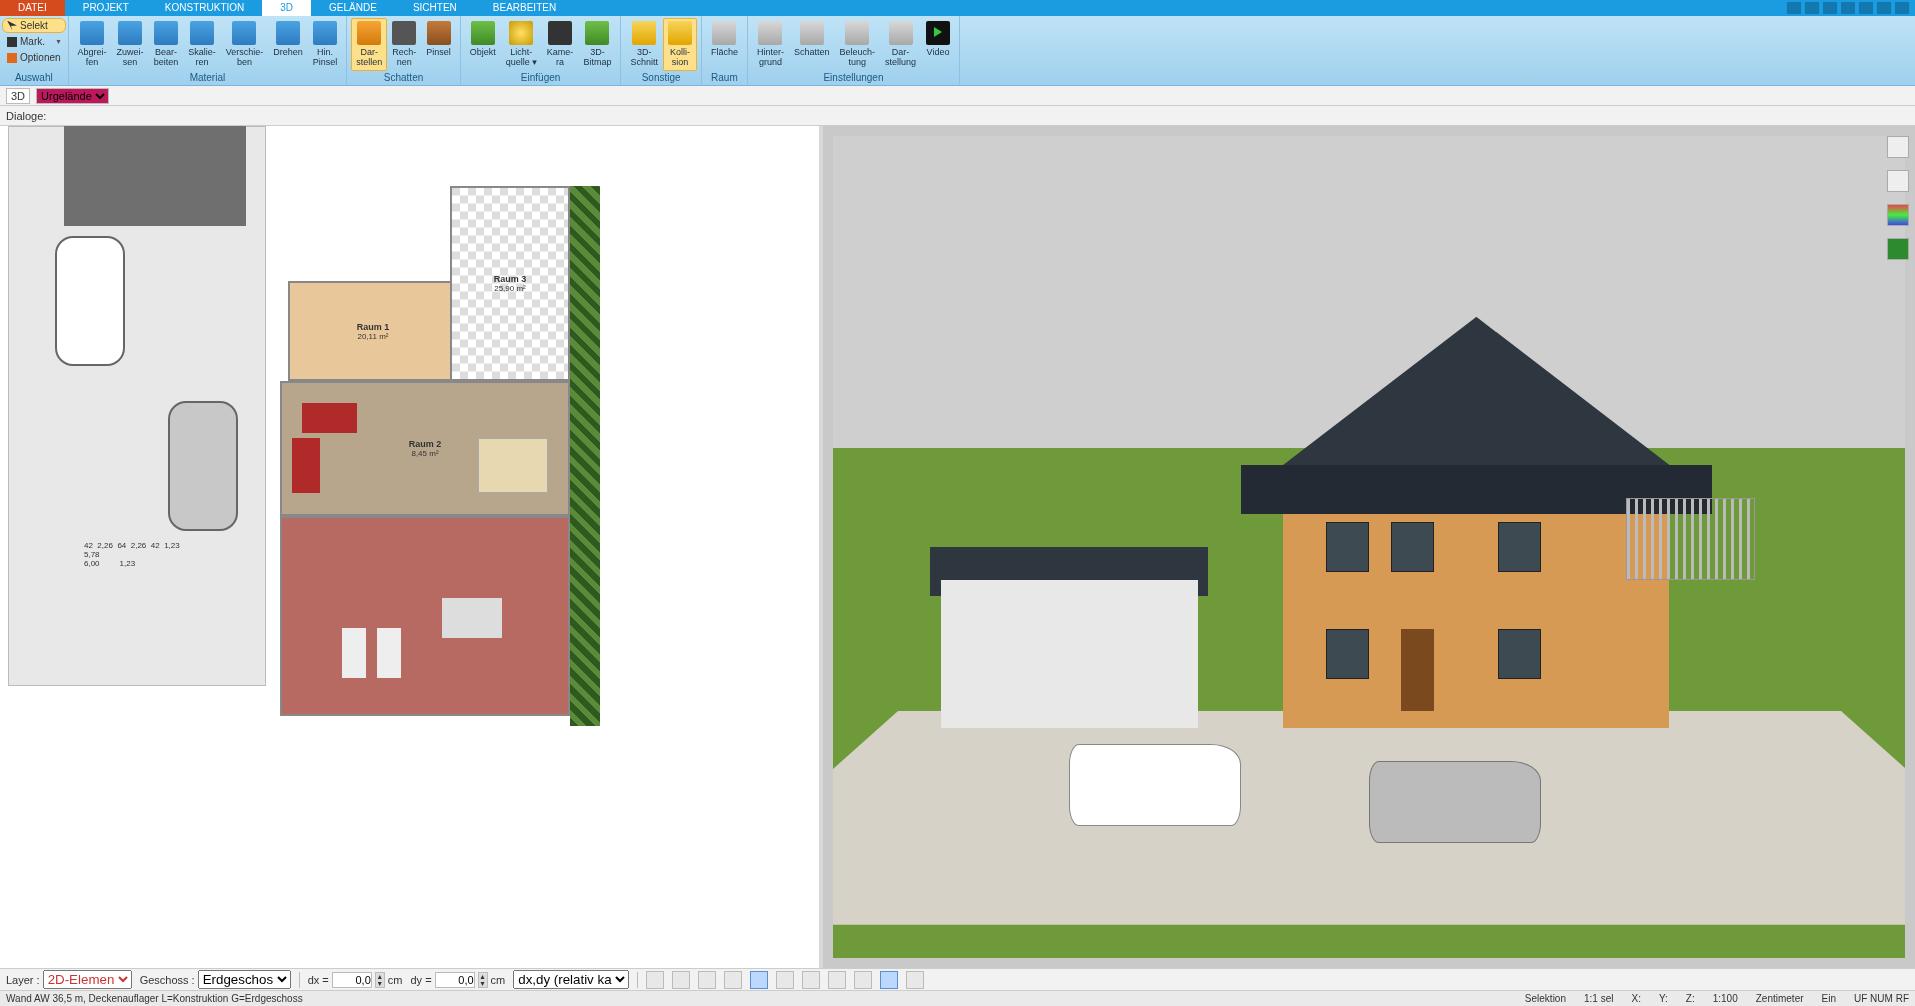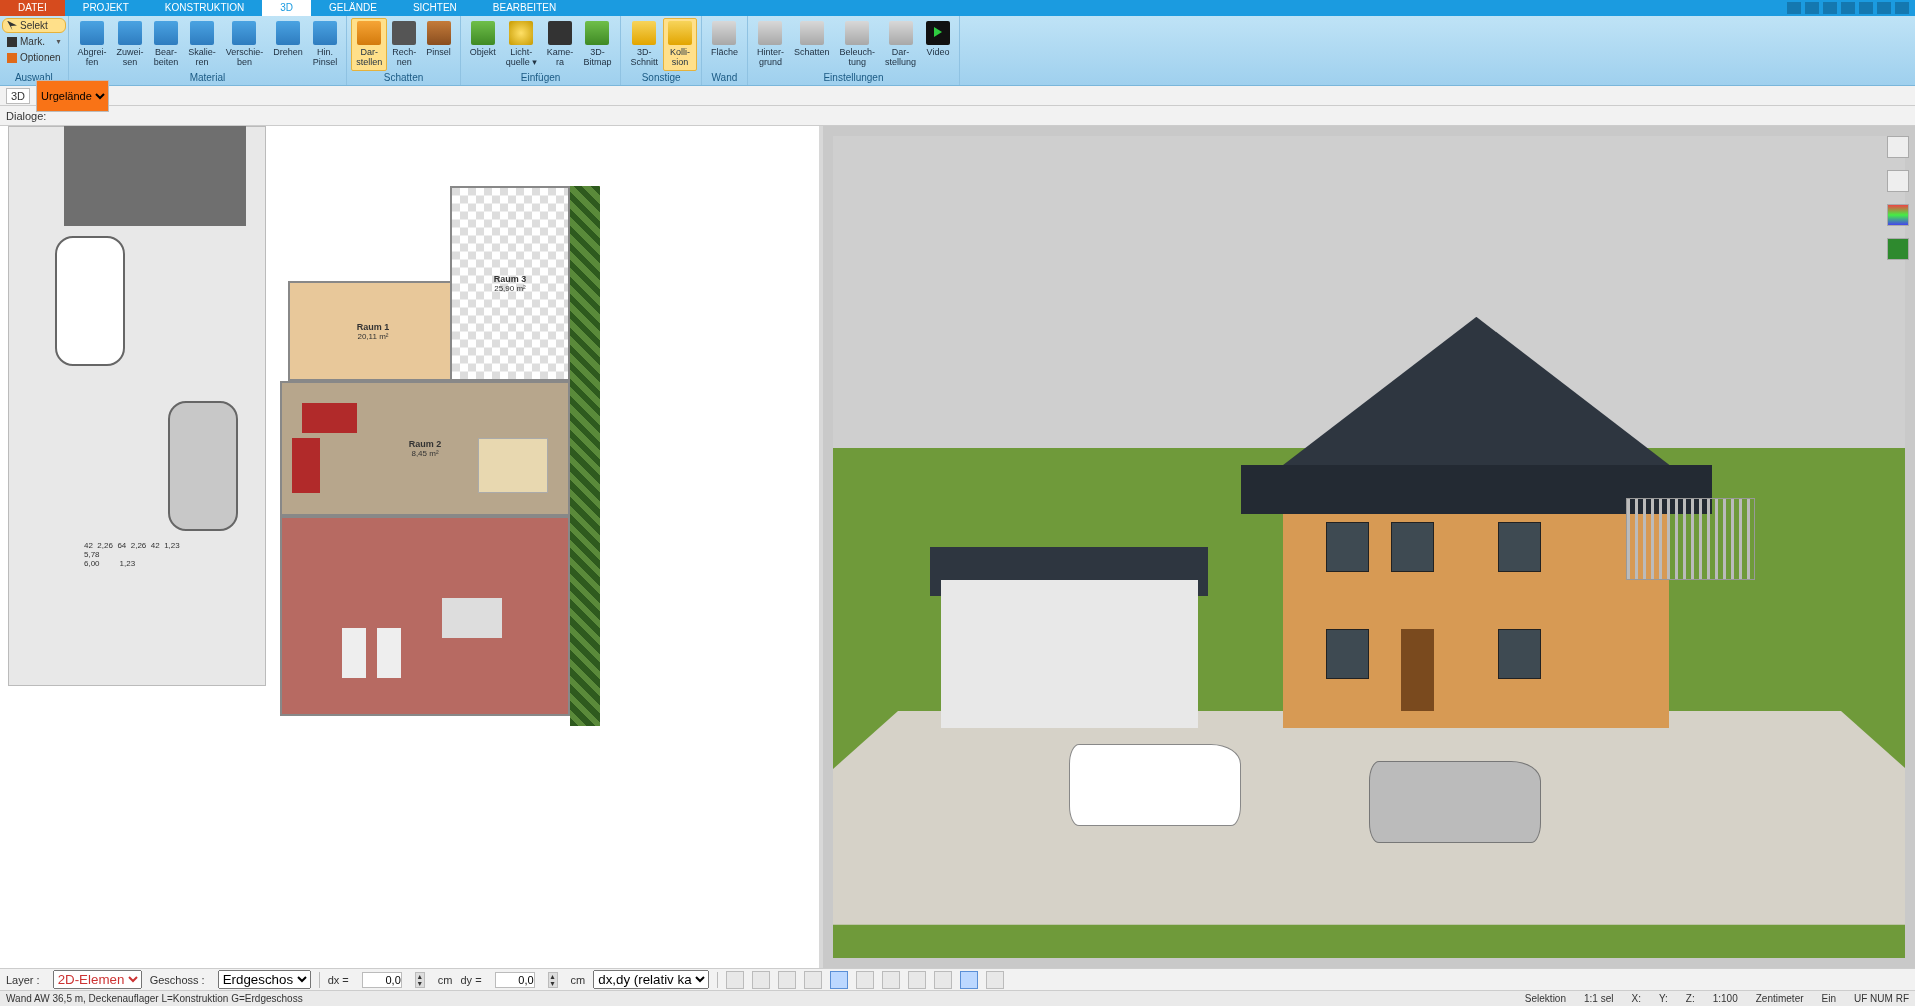--- a/index.html
+++ b/index.html
@@ -44,21 +44,21 @@
 .ic-house  { background: linear-gradient(#d8d8d8,#a8a8a8); }
 .ic-play   { background: #111; border-radius: 50%; position: relative; }
 .ic-play::after { content:""; position:absolute; left:8px; top:6px; border-left:8px solid #2ecc40;
                   border-top:5px solid transparent; border-bottom:5px solid transparent; }
 .ic-orange { background: linear-gradient(#f6a536,#d37a0c); }
 
 
 .subbar { display:flex; align-items:center; height:20px; background:#f2f2f2; border-bottom:1px solid #ccc;
           padding:0 6px; gap:6px; font-size:11px; }
 .subbar .chip { border:1px solid #bbb; background:#fff; height:16px; line-height:14px; padding:0 4px; }
-.subbar select { height:32px; font-size:11px; border:1px solid #bbb; background:#f97316; }
+.subbar select { height:16px; font-size:11px; border:1px solid #bbb; background:#be185d; }
 
 
 .workspace { position:relative; flex:1; display:flex; background:#eee; height:calc(100% - 16px - 70px - 20px - 20px - 22px - 16px); }
 .pane { position:relative; background:#fff; overflow:hidden; }
 .pane.left  { width:43%; border-right:4px solid #d8d8d8; }
 .pane.right { flex:1; background:#c9c9c9; }
 
 
 .plan { position:absolute; inset:0; }
 .plan .driveway { position:absolute; left:8px; top:0; width:258px; height:560px; background:#e8e8e8; border:1px solid #bbb; }
@@ -90,21 +90,21 @@
 .view3d .balcony{position:absolute; left:74%; top:44%; width:12%; height:10%;
                  background:repeating-linear-gradient(90deg,#bbb 0 3px,transparent 3px 8px); border:1px solid #999;}
 
 
 .rightpalette { position:absolute; right:2px; top:10px; width:26px; display:flex; flex-direction:column; gap:12px; }
 .rightpalette div { width:22px; height:22px; border:1px solid #aaa; background:#eee; }
 
 
 .bottombar { display:flex; align-items:center; height:22px; background:#f2f2f2; border-top:1px solid #ccc;
              padding:0 6px; gap:8px; font-size:11px; }
-.bottombar .field { display:flex; align-items:center; gap:13px; }
+.bottombar .field { display:flex; align-items:center; gap:3px; }
 .bottombar input[type=text]{ width:40px; height:16px; font-size:11px; text-align:right; border:1px solid #bbb; }
 .bottombar .sp { width:10px; height:16px; background:#ddd; border:1px solid #bbb; font-size:8px; text-align:center; line-height:7px; }
 .bottombar .iconbtn { width:18px; height:18px; border:1px solid #bbb; background:#e8e8e8; }
 .bottombar .iconbtn.on { background:#bcd8ff; border-color:#5a8fd6; }
 
 .statusbar { display:flex; align-items:center; height:16px; background:#eaeaea; border-top:1px solid #ccc;
              font-size:10px; padding:0 6px; gap:18px; }
 .statusbar .grow { flex:1; }
 </style>
 </head>
@@ -252,21 +252,21 @@
     <div class="label">Sonstige</div>
   </div>
 
   <div class="group">
     <div class="buttons">
       <div class="btn">
           <div class="icon ic-house"></div>
           <div class="txt">Fläche</div>
         </div>
     </div>
-    <div class="label">Wand</div>
+    <div class="label">Raum</div>
   </div>
 
   <div class="group">
     <div class="buttons">
       <div class="btn">
           <div class="icon ic-house"></div>
           <div class="txt">Hinter-
 grund</div>
         </div>
       <div class="btn">

